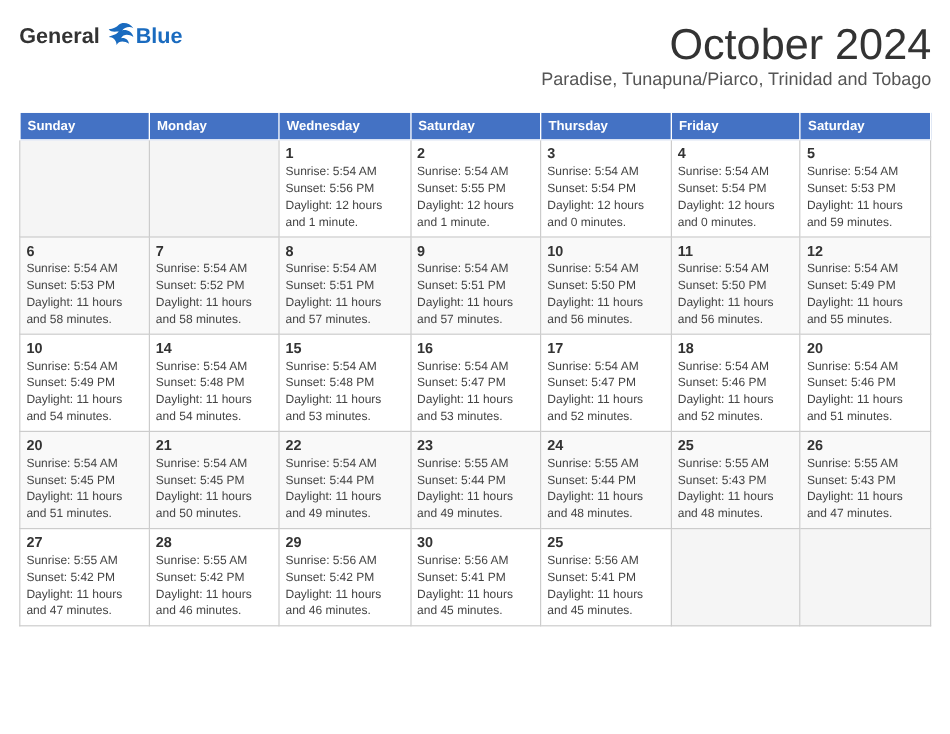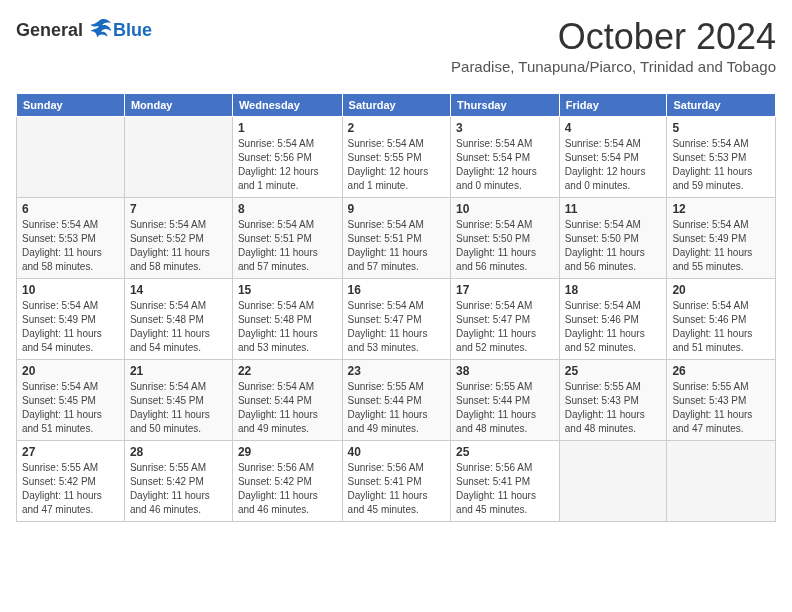--- a/index.html
+++ b/index.html
@@ -215,21 +215,21 @@
           </td>
           <td>
             <span class="day-num">22</span>
             <div class="day-info">Sunrise: 5:54 AM<br>Sunset: 5:44 PM<br>Daylight: 11 hours<br>and 49 minutes.</div>
           </td>
           <td>
             <span class="day-num">23</span>
             <div class="day-info">Sunrise: 5:55 AM<br>Sunset: 5:44 PM<br>Daylight: 11 hours<br>and 49 minutes.</div>
           </td>
           <td>
-            <span class="day-num">38</span>
+            <span class="day-num">24</span>
             <div class="day-info">Sunrise: 5:55 AM<br>Sunset: 5:44 PM<br>Daylight: 11 hours<br>and 48 minutes.</div>
           </td>
           <td>
             <span class="day-num">25</span>
             <div class="day-info">Sunrise: 5:55 AM<br>Sunset: 5:43 PM<br>Daylight: 11 hours<br>and 48 minutes.</div>
           </td>
           <td>
             <span class="day-num">26</span>
             <div class="day-info">Sunrise: 5:55 AM<br>Sunset: 5:43 PM<br>Daylight: 11 hours<br>and 47 minutes.</div>
           </td>
@@ -241,21 +241,21 @@
           </td>
           <td>
             <span class="day-num">28</span>
             <div class="day-info">Sunrise: 5:55 AM<br>Sunset: 5:42 PM<br>Daylight: 11 hours<br>and 46 minutes.</div>
           </td>
           <td>
             <span class="day-num">29</span>
             <div class="day-info">Sunrise: 5:56 AM<br>Sunset: 5:42 PM<br>Daylight: 11 hours<br>and 46 minutes.</div>
           </td>
           <td>
-            <span class="day-num">40</span>
+            <span class="day-num">30</span>
             <div class="day-info">Sunrise: 5:56 AM<br>Sunset: 5:41 PM<br>Daylight: 11 hours<br>and 45 minutes.</div>
           </td>
           <td>
             <span class="day-num">25</span>
             <div class="day-info">Sunrise: 5:56 AM<br>Sunset: 5:41 PM<br>Daylight: 11 hours<br>and 45 minutes.</div>
           </td>
           <td class="empty-cell"></td>
           <td class="empty-cell"></td>
         </tr>
       </tbody>

